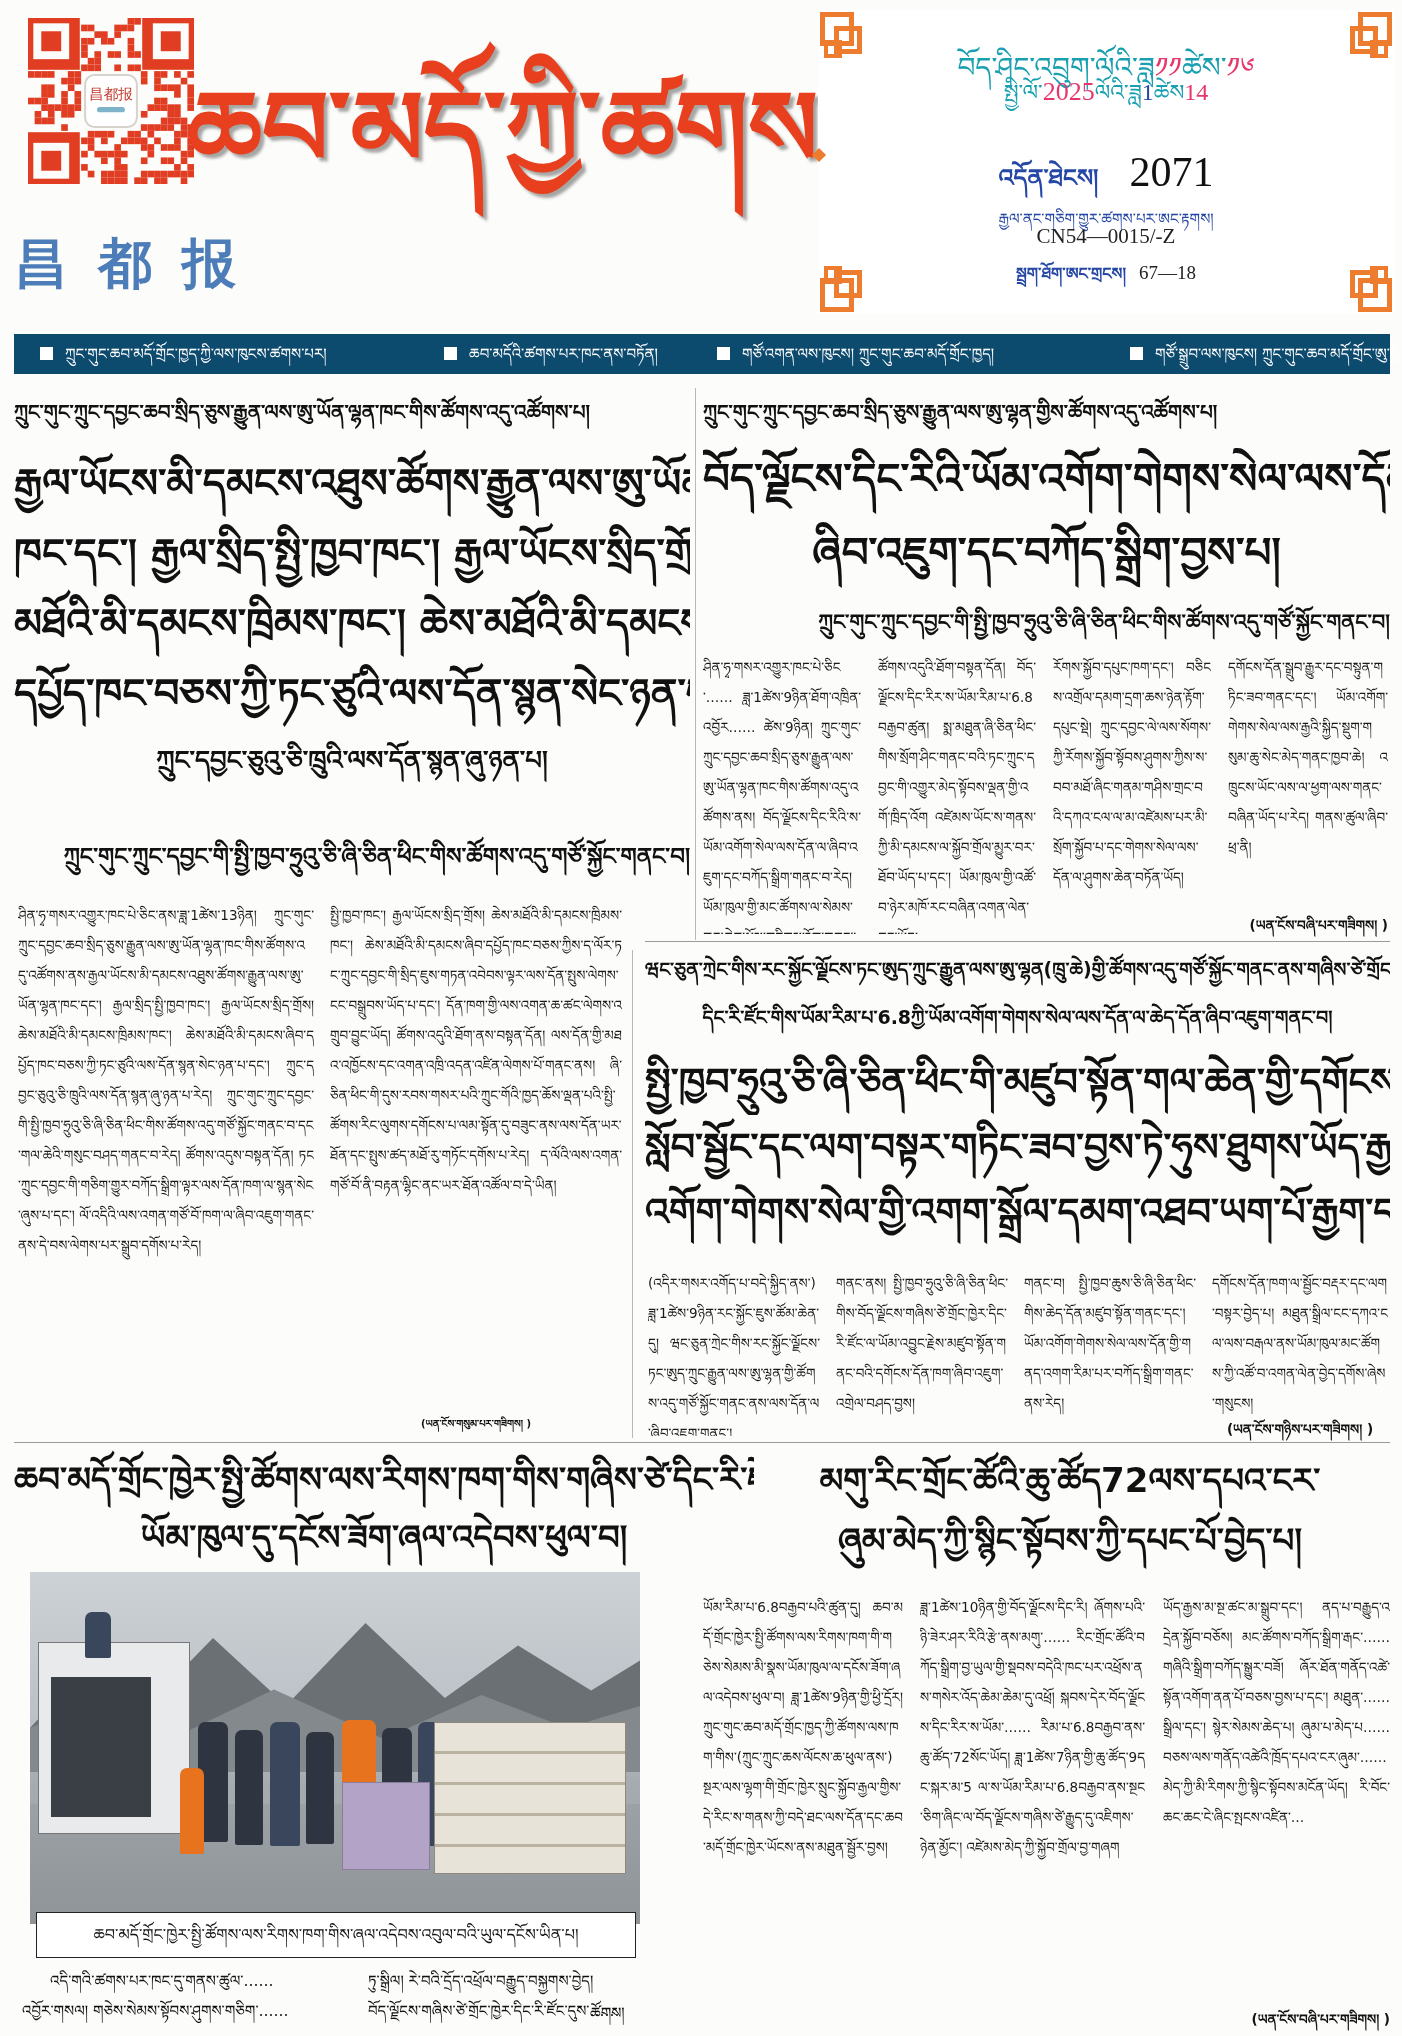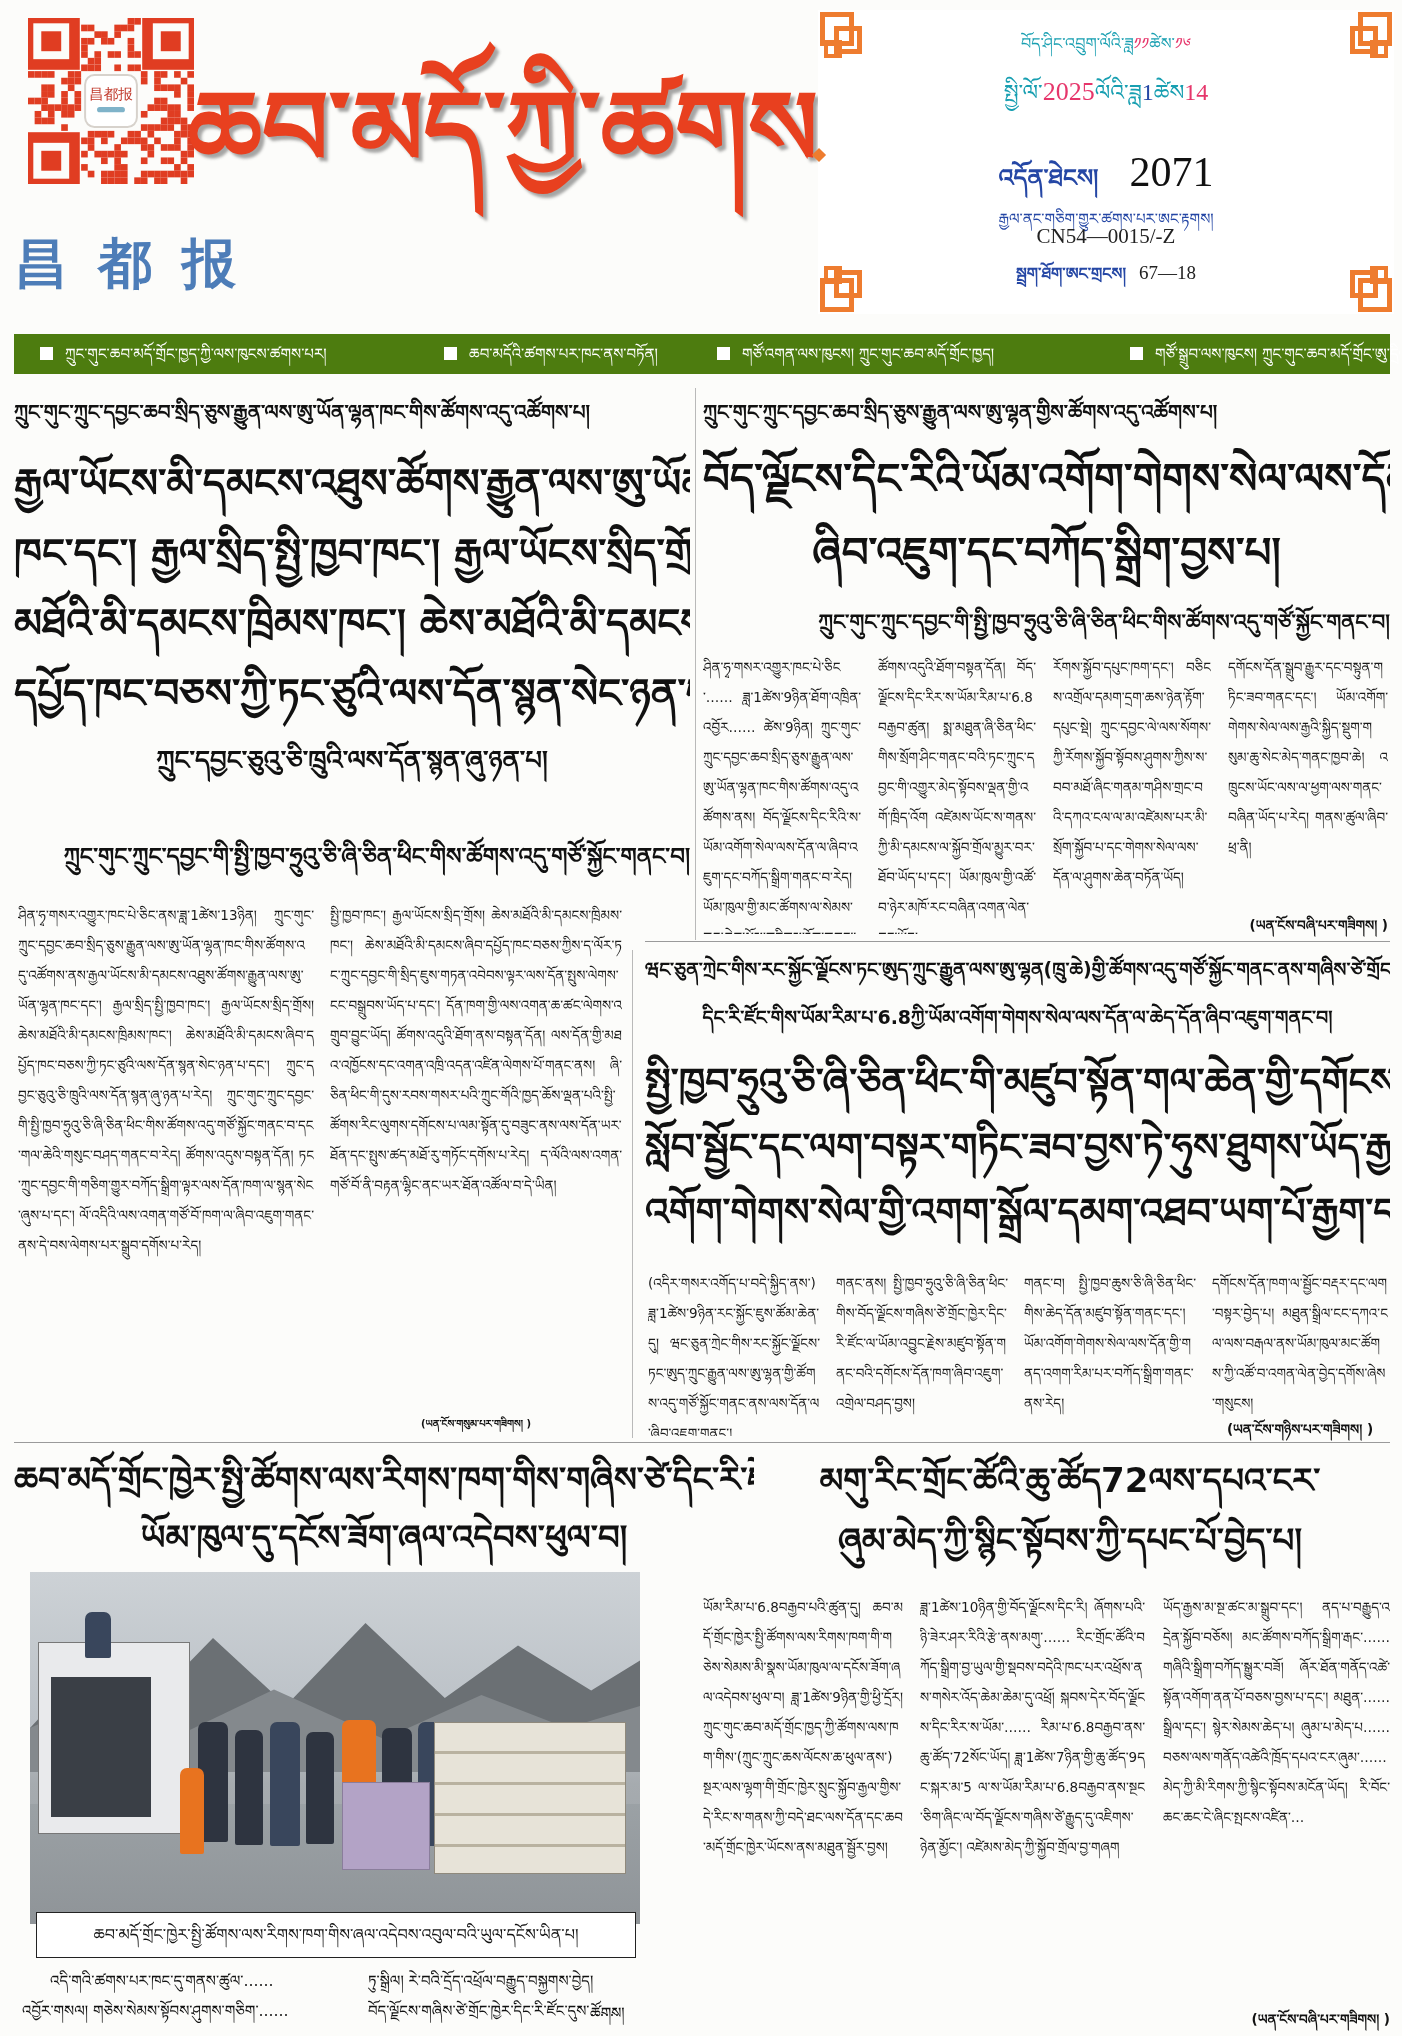--- a/index.html
+++ b/index.html
@@ -26,21 +26,21 @@
   .k-tl{left:2px;top:2px;}
   .k-tr{right:2px;top:2px;transform:scaleX(-1);}
   .k-bl{left:2px;bottom:2px;transform:scaleY(-1);}
   .k-br{right:2px;bottom:2px;transform:scale(-1,-1);}
   .diamond{position:absolute;left:-4px;top:140px;width:10px;height:10px;background:#ee7c2f;transform:rotate(45deg);}
   .ib-line{position:absolute;left:40px;right:40px;text-align:center;white-space:nowrap;overflow:hidden;}
   .teal{color:#189fb1;}
   .pink{color:#e6366b;}
   .royal{color:#2547a5;}
   
-  .bluebar{left:14px;top:334px;width:1376px;height:40px;background:#4d7c0f;text-decoration:underline;}
+  .bluebar{left:14px;top:334px;width:1376px;height:40px;background:#0c4a6e;text-decoration:underline;}
   .bar-item{position:absolute;top:0;height:40px;line-height:40px;color:#fff;font-size:15px;
             white-space:nowrap;overflow:hidden;}
   .bar-item .sq{display:inline-block;width:13px;height:13px;background:#fff;margin-right:12px;
                 vertical-align:-1px;}
   
   .vrule{background:#b9b9b9;width:1px;}
   .hrule{background:#9a9a9a;height:1px;}
   
   .eyebrow{font-size:20px;font-weight:bold;white-space:nowrap;overflow:hidden;}
   .hl{font-weight:bold;white-space:nowrap;overflow:hidden;text-align:center;}
@@ -288,21 +288,21 @@
         <i class="b2"></i>
         <i class="b3"></i>
       </div>
     <div class="knot k-br">
         <i class="b1"></i>
         <i class="b2"></i>
         <i class="b3"></i>
       </div>
     <div class="diamond"></div>
 
-    <div class="ib-line tib" style="top:16px;font-size:16px;">
+    <div class="ib-line tib" style="top:26px;font-size:28px;">
       <span class="teal">བོད་ཤིང་འབྲུག་ལོའི་ཟླ</span><span class="pink">༡༡</span><span class="teal">ཚེས་</span><span class="pink">༡༦</span>
     </div>
     <div class="ib-line tib" style="top:58px;font-size:22px;">
       <span class="teal">སྤྱི་ལོ་</span><span class="pink serif" style="font-size:26px;">2025</span><span class="teal">ལོའི་ཟླ</span><span class="royal serif" style="font-size:24px;">1</span><span class="teal">ཚེས</span><span class="pink serif" style="font-size:24px;">14</span>
     </div>
     <div class="ib-line" style="top:138px;">
       <span class="tib royal" style="font-size:24px;font-weight:bold;">འདོན་ཐེངས།</span>
       <span class="serif" style="font-size:42px;color:#111;margin-left:26px;">2071</span>
     </div>
     <div class="ib-line tib royal" style="top:192px;font-size:15px;">རྒྱལ་ནང་གཅིག་གྱུར་ཚགས་པར་ཨང་རྟགས།</div>

